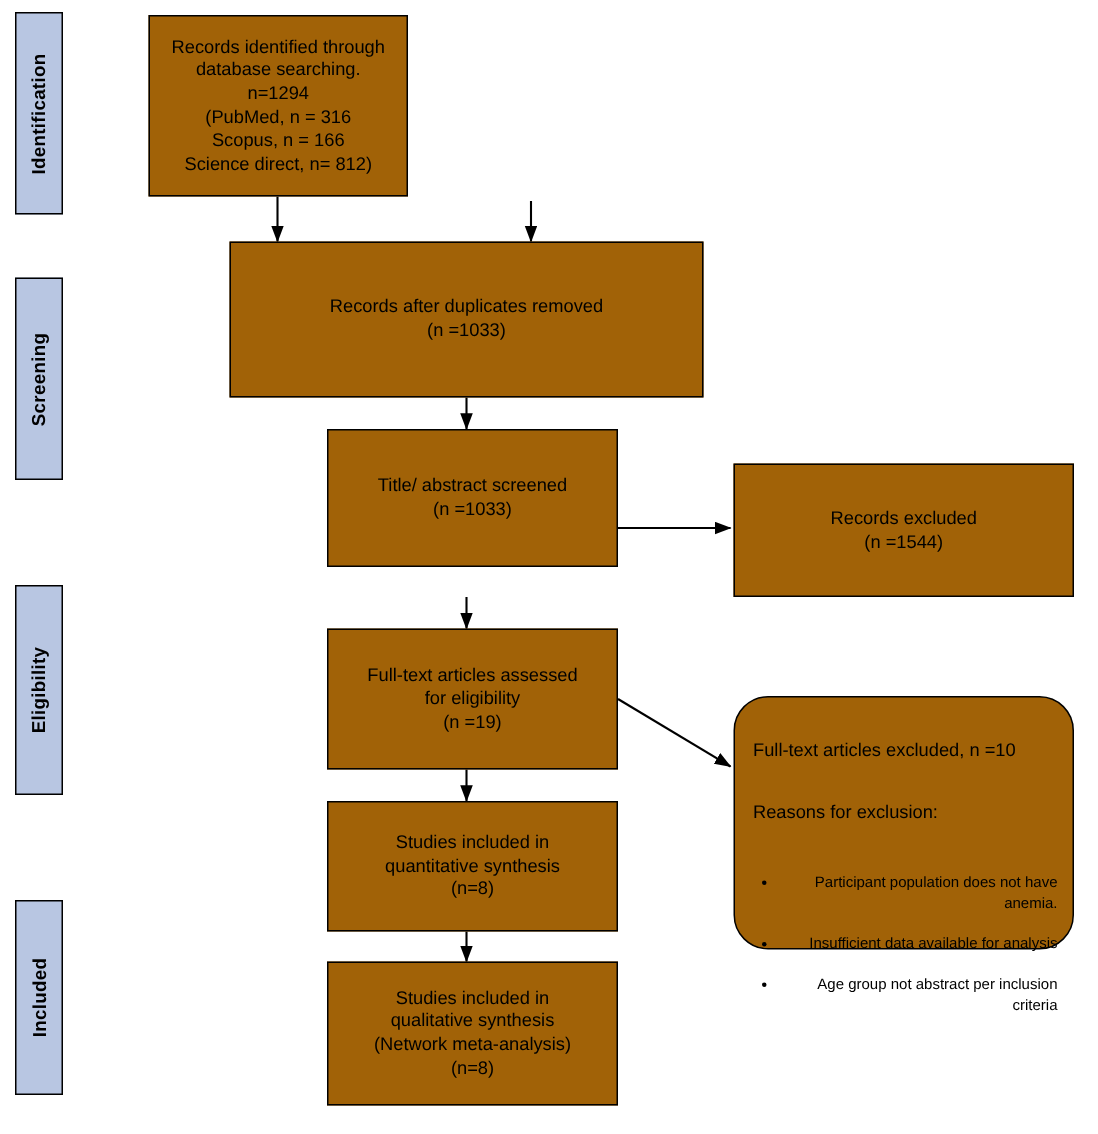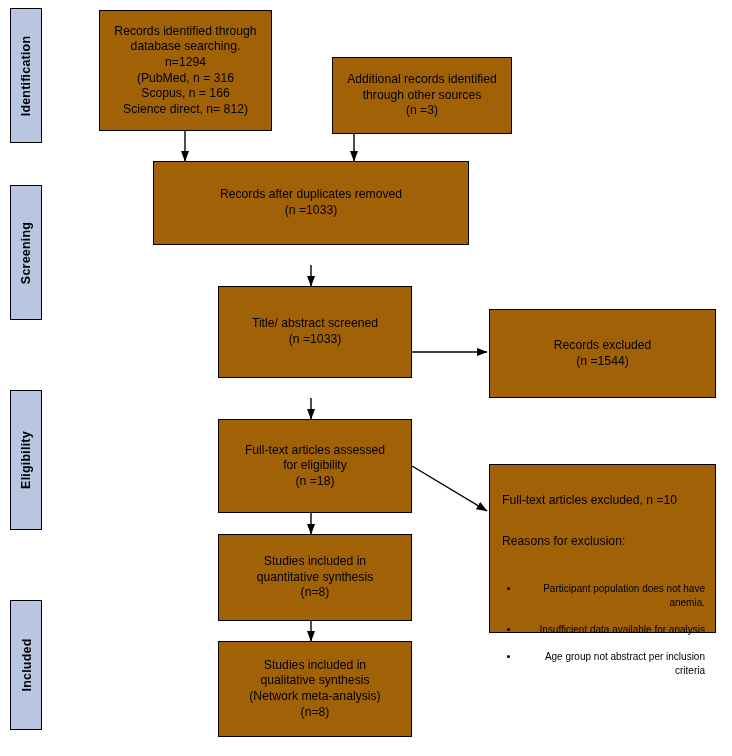--- a/index.html
+++ b/index.html
@@ -124,38 +124,35 @@
     <path d="M 311,621 L 311,641" stroke="#000000" stroke-width="1.4" fill="none" marker-end="url(#arrow)"></path>
   </svg>
 
   <div class="box" style="left:99px; top:10px; width:173px; height:121px;">Records identified through
 database searching.
 n=1294
 (PubMed, n = 316
 Scopus, n = 166
 Science direct, n= 812)</div>
 
-  <div class="box" style="left:332px; top:57px; width:180px; height:77px;">Additional records identified
-through other sources
-(n =3)</div>
 
-  <div class="box" style="left:153px; top:161px; width:316px; height:84px;">Records after duplicates removed
+  <div class="box" style="left:153px; top:161px; width:316px; height:104px;">Records after duplicates removed
 (n =1033)</div>
 
   <div class="box" style="left:218px; top:286px; width:194px; height:92px;">Title/ abstract screened
 (n =1033)</div>
 
   <div class="box" style="left:489px; top:309px; width:227px; height:89px;">Records excluded
 (n =1544)</div>
 
   <div class="box" style="left:218px; top:419px; width:194px; height:94px;">Full-text articles assessed
 for eligibility
-(n =18)</div>
+(n =19)</div>
 
-  <div class="box left-align" style="left:489px; top:464px; width:227px; height:169px;">
+  <div class="box left-align" style="left:489px; top:464px; width:227px; height:169px;border-radius:23px;">
     <p class="excl-title">Full-text articles excluded, n =10</p>
     <p class="excl-reasons-head">Reasons for exclusion:</p>
     <ul class="excl-list">
       <li>Participant population does not have anemia.</li>
       <li>Insufficient data available for analysis</li>
       <li>Age group not abstract per inclusion criteria</li>
     </ul>
   </div>
 
   <div class="box" style="left:218px; top:534px; width:194px; height:87px;">Studies included in

